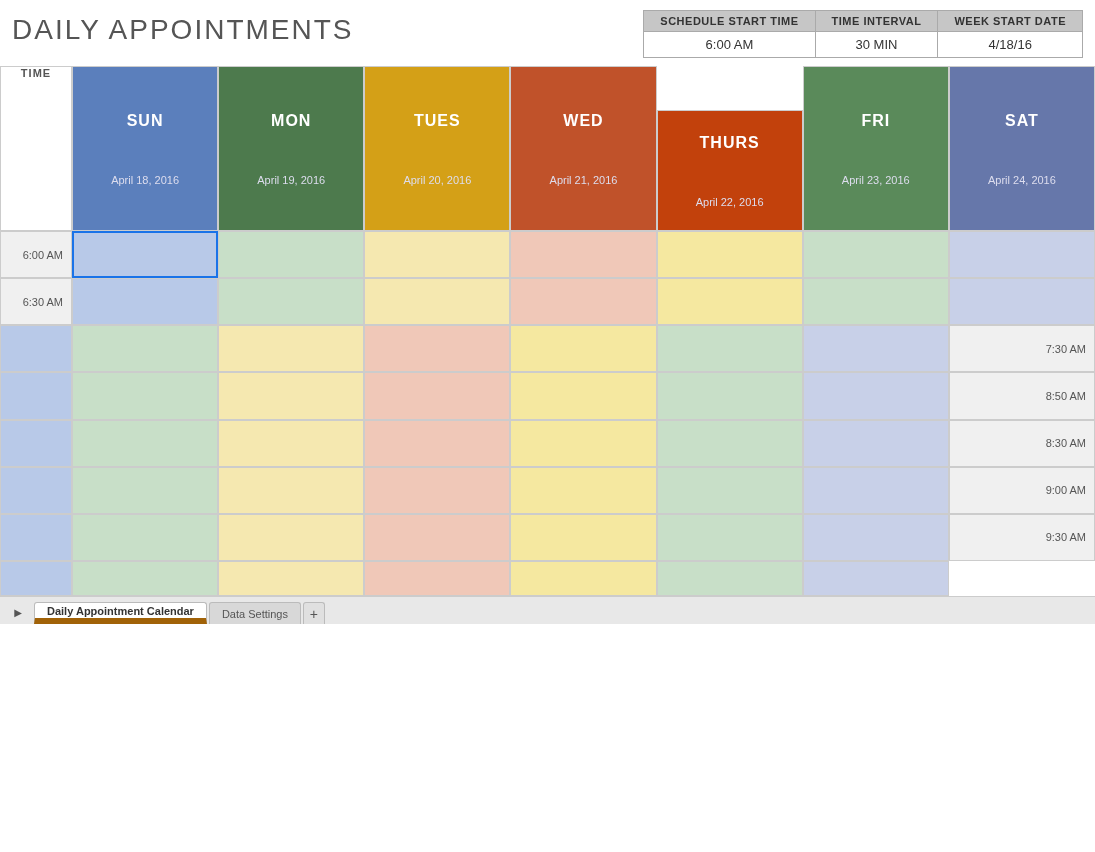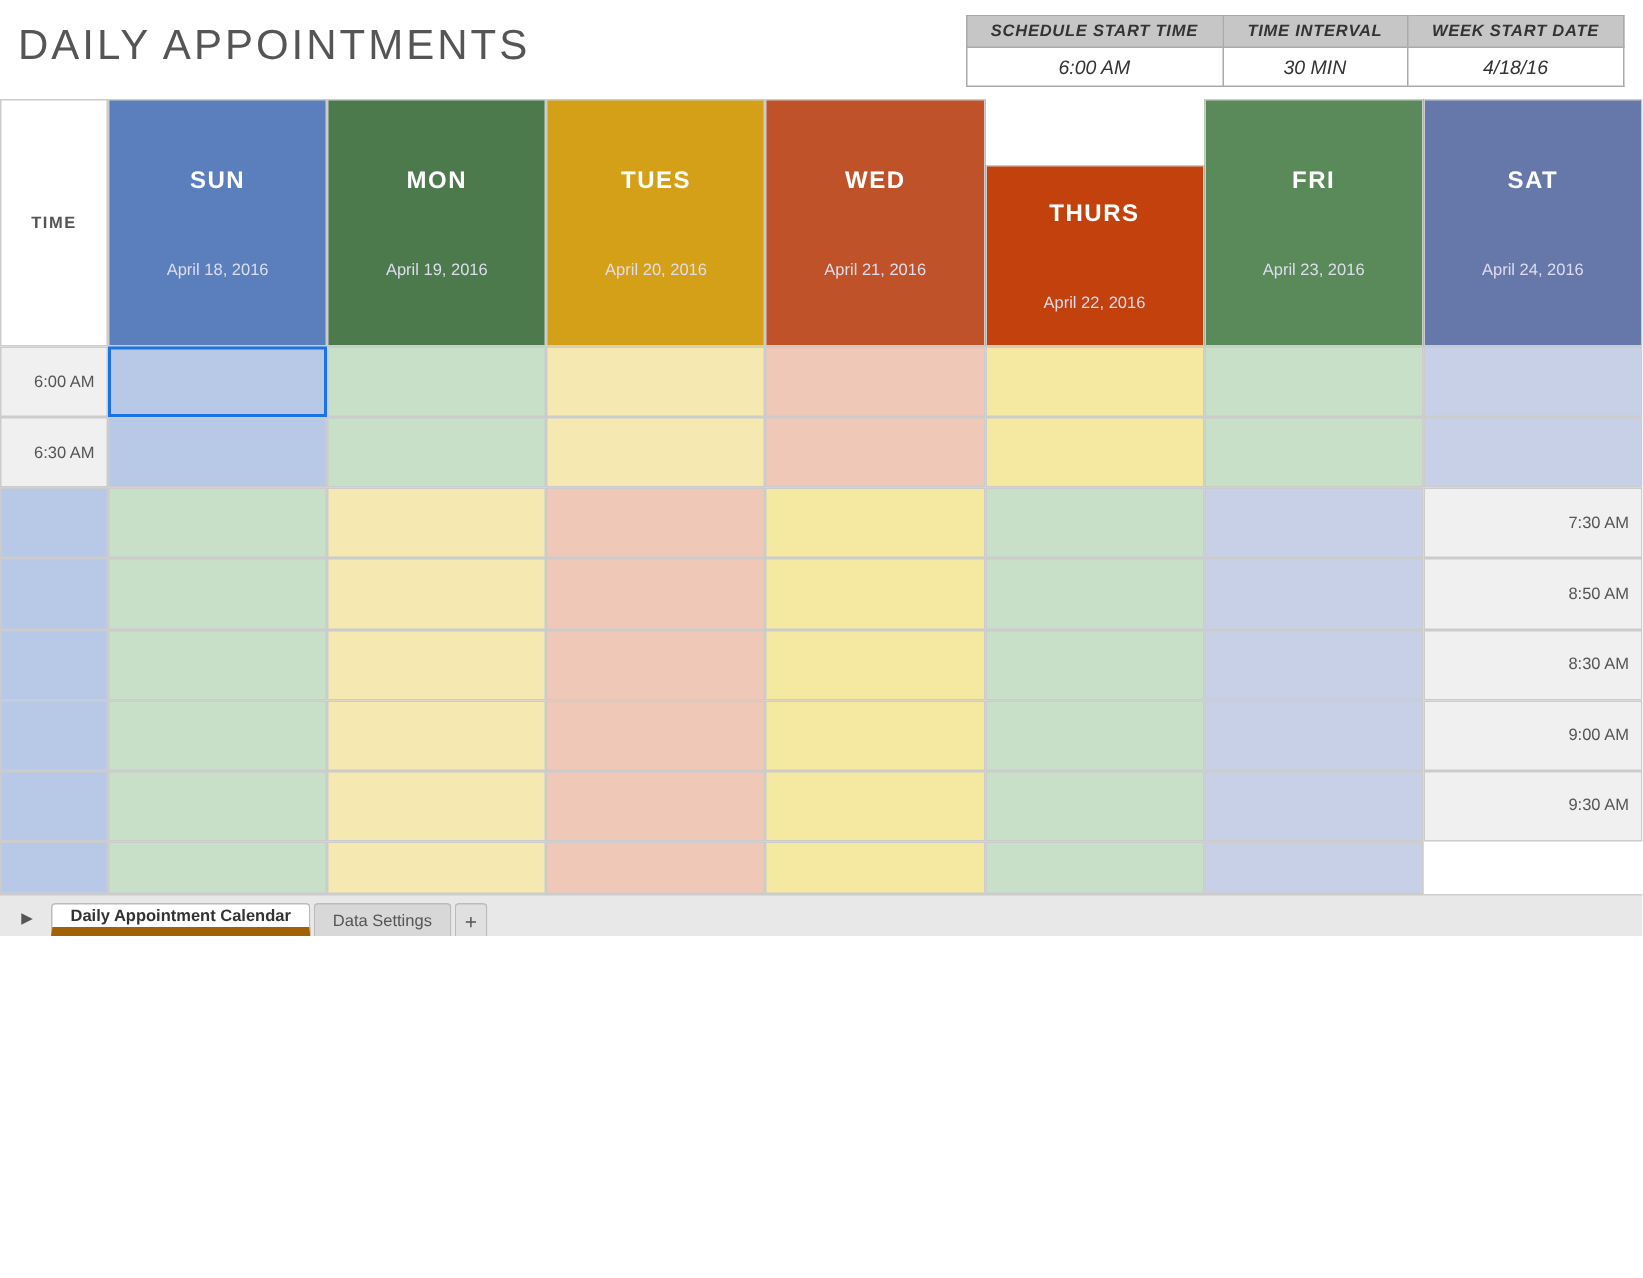--- a/index.html
+++ b/index.html
@@ -38,21 +38,20 @@
       font-weight: 300;
       letter-spacing: 2px;
       color: #555;
       text-transform: uppercase;
       margin-top: 4px;
     }
 
     .settings-table {
       border-collapse: collapse;
       font-size: 11px;
-      font-style: italic;
     }
 
     .settings-table th {
       background: #c6c6c6;
       color: #333;
       text-align: center;
       padding: 4px 16px;
       border: 1px solid #aaa;
       font-weight: bold;
       text-transform: uppercase;
@@ -80,21 +79,20 @@
       flex: 1;
       display: grid;
       grid-template-columns: 72px repeat(7, 1fr);
       overflow: hidden;
     }
 
     .time-header {
       background: #fff;
       border: 1px solid #ccc;
       display: flex;
-      align-items: center;
       justify-content: center;
       font-size: 11px;
       font-weight: bold;
       color: #555;
       text-transform: uppercase;
       letter-spacing: 1px;
     }
 
     .day-col-header {
       display: flex;

